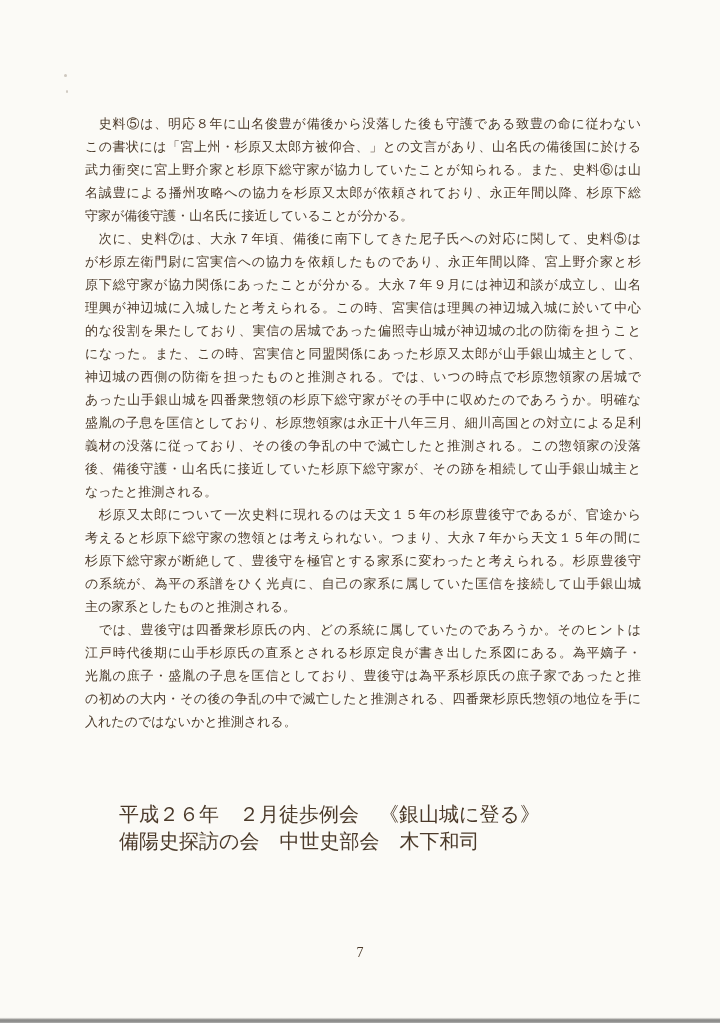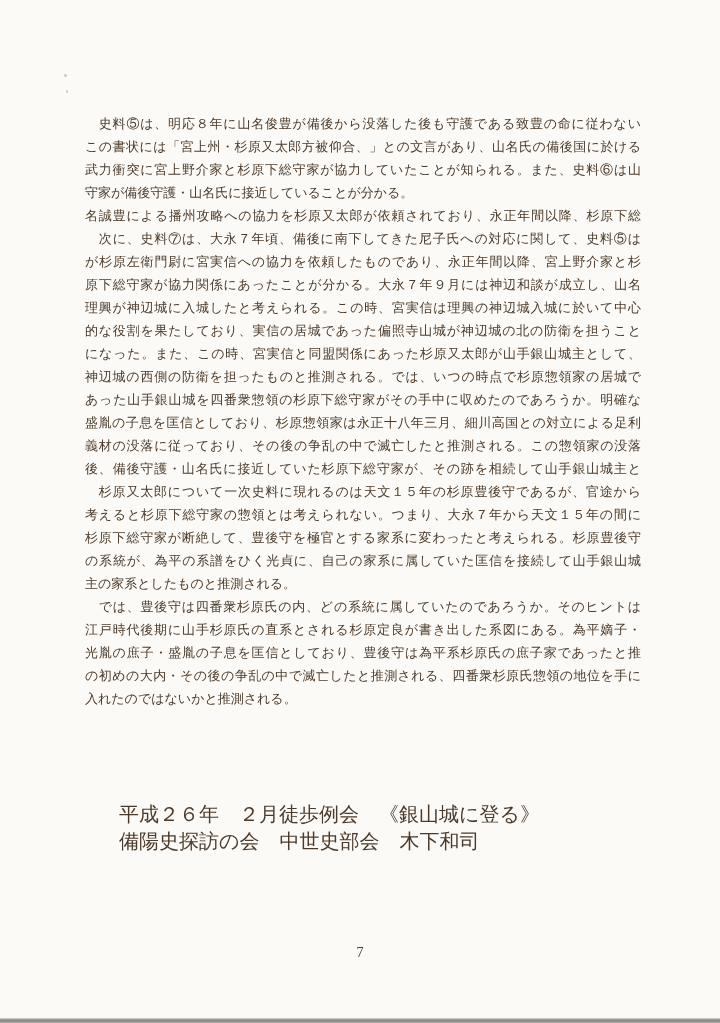--- a/index.html
+++ b/index.html
@@ -75,35 +75,36 @@
 
 <div class="page" style="background: rgb(251, 250, 246); color: rgb(75, 58, 42);">
   <span class="speck s1"></span>
   <span class="speck s2"></span>
 
   <main class="body-text">
       <div class="para">
         <div class="line">　史料⑤は、明応８年に山名俊豊が備後から没落した後も守護である致豊の命に従わない</div>
         <div class="line">この書状には「宮上州・杉原又太郎方被仰合、」との文言があり、山名氏の備後国に於ける</div>
         <div class="line">武力衝突に宮上野介家と杉原下総守家が協力していたことが知られる。また、史料⑥は山</div>
+        <div class="line">名誠豊による播州攻略への協力を杉原又太郎が依頼されており、永正年間以降、杉原下総</div>
         <div class="line last">守家が備後守護・山名氏に接近していることが分かる。</div>
-        <div class="line">名誠豊による播州攻略への協力を杉原又太郎が依頼されており、永正年間以降、杉原下総</div>
       </div>
       <div class="para">
         <div class="line">　次に、史料⑦は、大永７年頃、備後に南下してきた尼子氏への対応に関して、史料⑤は</div>
         <div class="line">が杉原左衛門尉に宮実信への協力を依頼したものであり、永正年間以降、宮上野介家と杉</div>
         <div class="line">原下総守家が協力関係にあったことが分かる。大永７年９月には神辺和談が成立し、山名</div>
         <div class="line">理興が神辺城に入城したと考えられる。この時、宮実信は理興の神辺城入城に於いて中心</div>
         <div class="line">的な役割を果たしており、実信の居城であった偏照寺山城が神辺城の北の防衛を担うこと</div>
         <div class="line">になった。また、この時、宮実信と同盟関係にあった杉原又太郎が山手銀山城主として、</div>
         <div class="line">神辺城の西側の防衛を担ったものと推測される。では、いつの時点で杉原惣領家の居城で</div>
         <div class="line">あった山手銀山城を四番衆惣領の杉原下総守家がその手中に収めたのであろうか。明確な</div>
         <div class="line">盛胤の子息を匡信としており、杉原惣領家は永正十八年三月、細川高国との対立による足利</div>
         <div class="line">義材の没落に従っており、その後の争乱の中で滅亡したと推測される。この惣領家の没落</div>
         <div class="line">後、備後守護・山名氏に接近していた杉原下総守家が、その跡を相続して山手銀山城主と</div>
+        <div class="line last">なったと推測される。</div>
       </div>
       <div class="para">
         <div class="line">　杉原又太郎について一次史料に現れるのは天文１５年の杉原豊後守であるが、官途から</div>
         <div class="line">考えると杉原下総守家の惣領とは考えられない。つまり、大永７年から天文１５年の間に</div>
         <div class="line">杉原下総守家が断絶して、豊後守を極官とする家系に変わったと考えられる。杉原豊後守</div>
         <div class="line">の系統が、為平の系譜をひく光貞に、自己の家系に属していた匡信を接続して山手銀山城</div>
         <div class="line last">主の家系としたものと推測される。</div>
       </div>
       <div class="para">
         <div class="line">　では、豊後守は四番衆杉原氏の内、どの系統に属していたのであろうか。そのヒントは</div>

